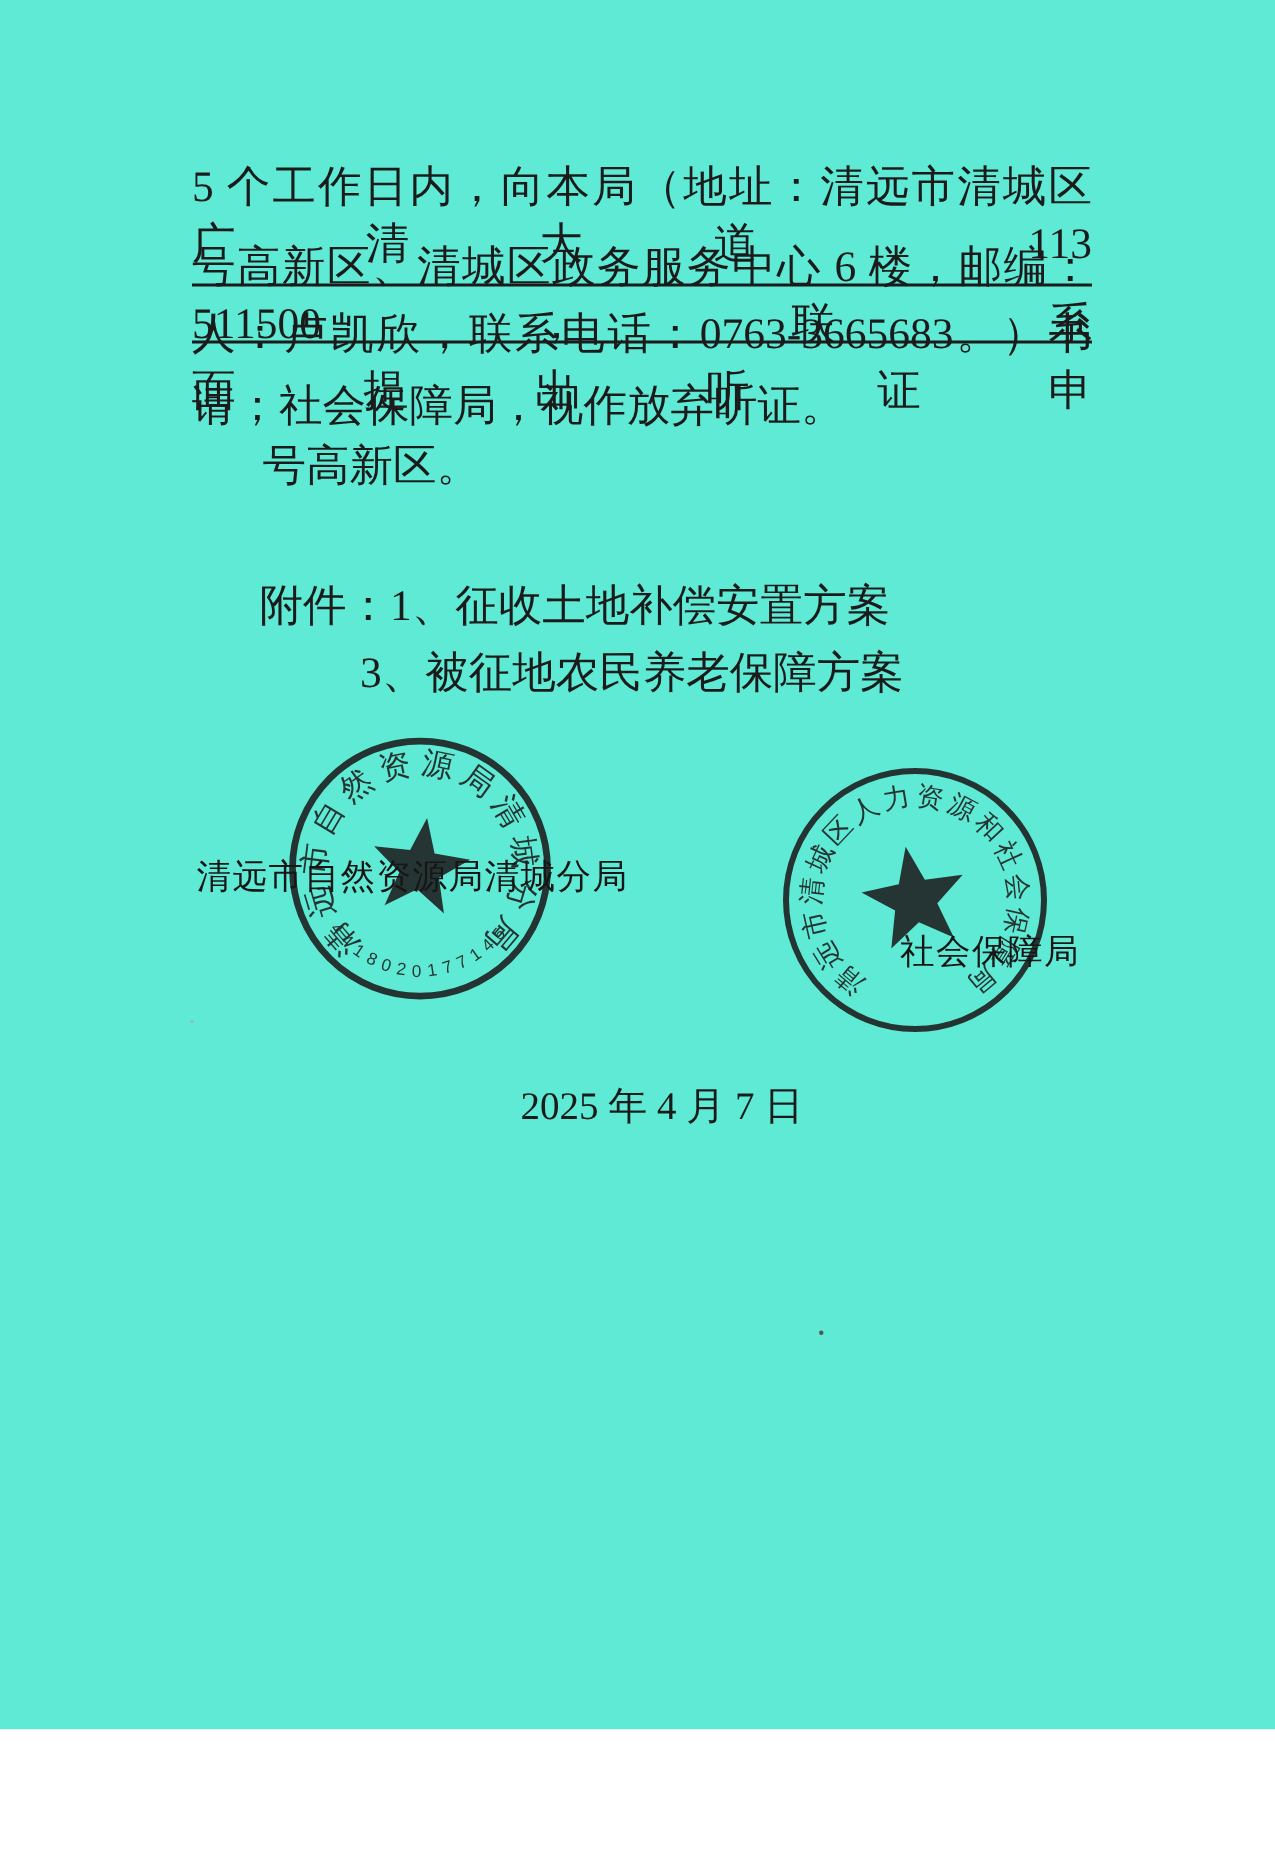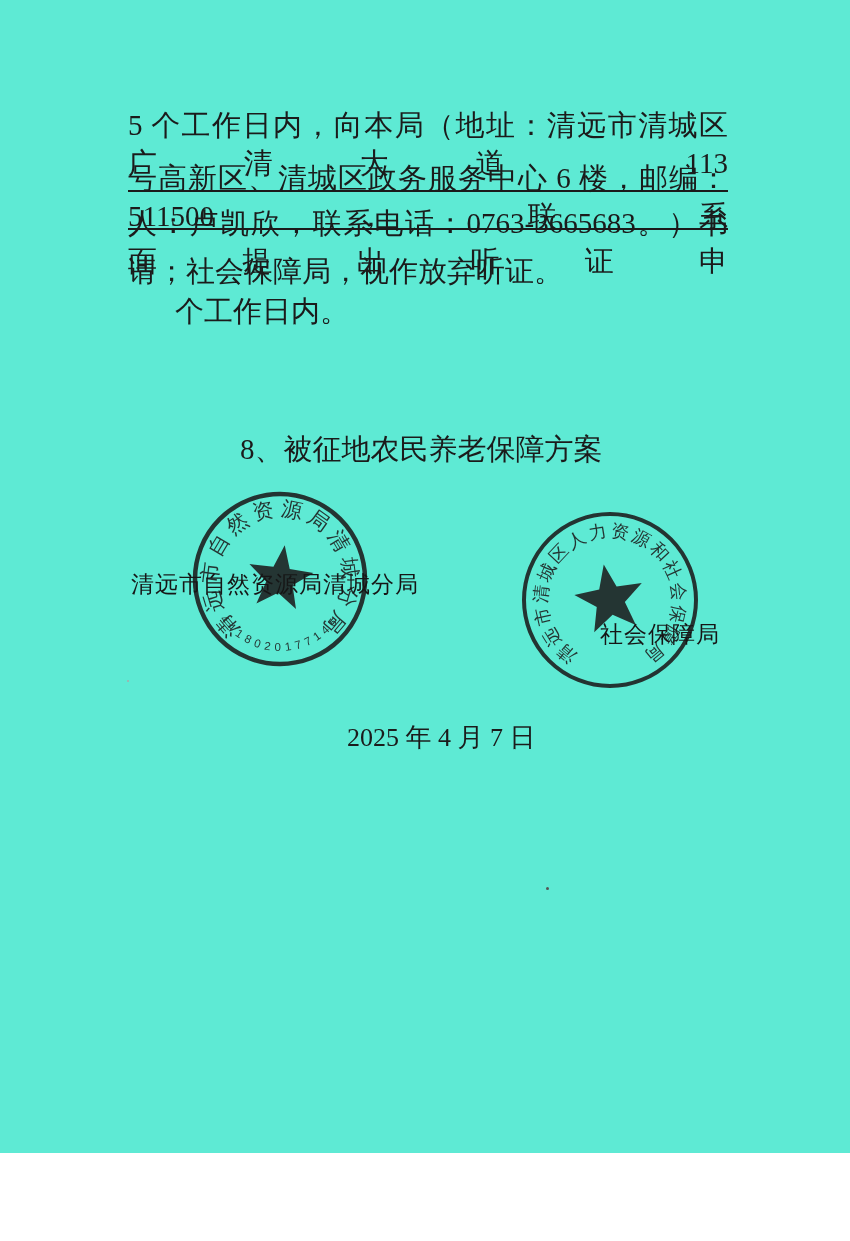--- a/index.html
+++ b/index.html
@@ -61,23 +61,24 @@
 </head>
 <body>
 
 <div class="page">
 
   <div class="line jline" style="left:128px; top:106px;">5 个工作日内，向本局（地址：清远市清城区广清大道 113</div>
   <div class="line jline" style="left:128px; top:159px;text-decoration:underline;">号高新区、清城区政务服务中心 6 楼，邮编：511500，联系</div>
   <div class="line jline" style="left:128px; top:204px;">人：卢凯欣，联系电话：0763-3665683。）书面提出听证申</div>
   <div class="line" style="left:128px; top:252px;">请；社会保障局，视作放弃听证。</div>
 
-  <div class="line" style="left:175px; top:292px;">个工作日内。</div>
+  <div class="line" style="left:175px; top:292px;">号高新区。</div>
 
-  <div class="line" style="left:240px; top:430px;">8、被征地农民养老保障方案</div>
+  <div class="line" style="left:173px; top:385px;">附件：1、征收土地补偿安置方案</div>
+  <div class="line" style="left:240px; top:430px;">3、被征地农民养老保障方案</div>
 
   <div class="orgline" style="left:131px; top:570px;">清远市自然资源局清城分局</div>
   <div class="orgline" style="left:600px; top:620px;text-align:center;">社会保障局</div>
 
   <svg class="seal" style="left:190px; top:489px;" width="180" height="180" viewBox="0 0 180 180">
     <circle cx="90" cy="90" r="85" fill="none" stroke="#1c1c1c" stroke-width="4.5"></circle>
     <g transform="translate(90,90)">
       <path transform="rotate(8)" fill="#1d1d1d" d="M0,-34 L8.23,-11.33 L32.34,-10.51 L13.31,4.33 L19.99,27.51 L0,14 L-19.99,27.51 L-13.31,4.33 L-32.34,-10.51 L-8.23,-11.33 Z"></path>
       <path id="sealL-arc" d="M -38.8,49.6 A 63,63 0 1 1 38.8,49.6" fill="none"></path>
       <path id="sealL-code" d="M -63.6,33.8 A 72,72 0 0 0 63.6,33.8" fill="none"></path>

